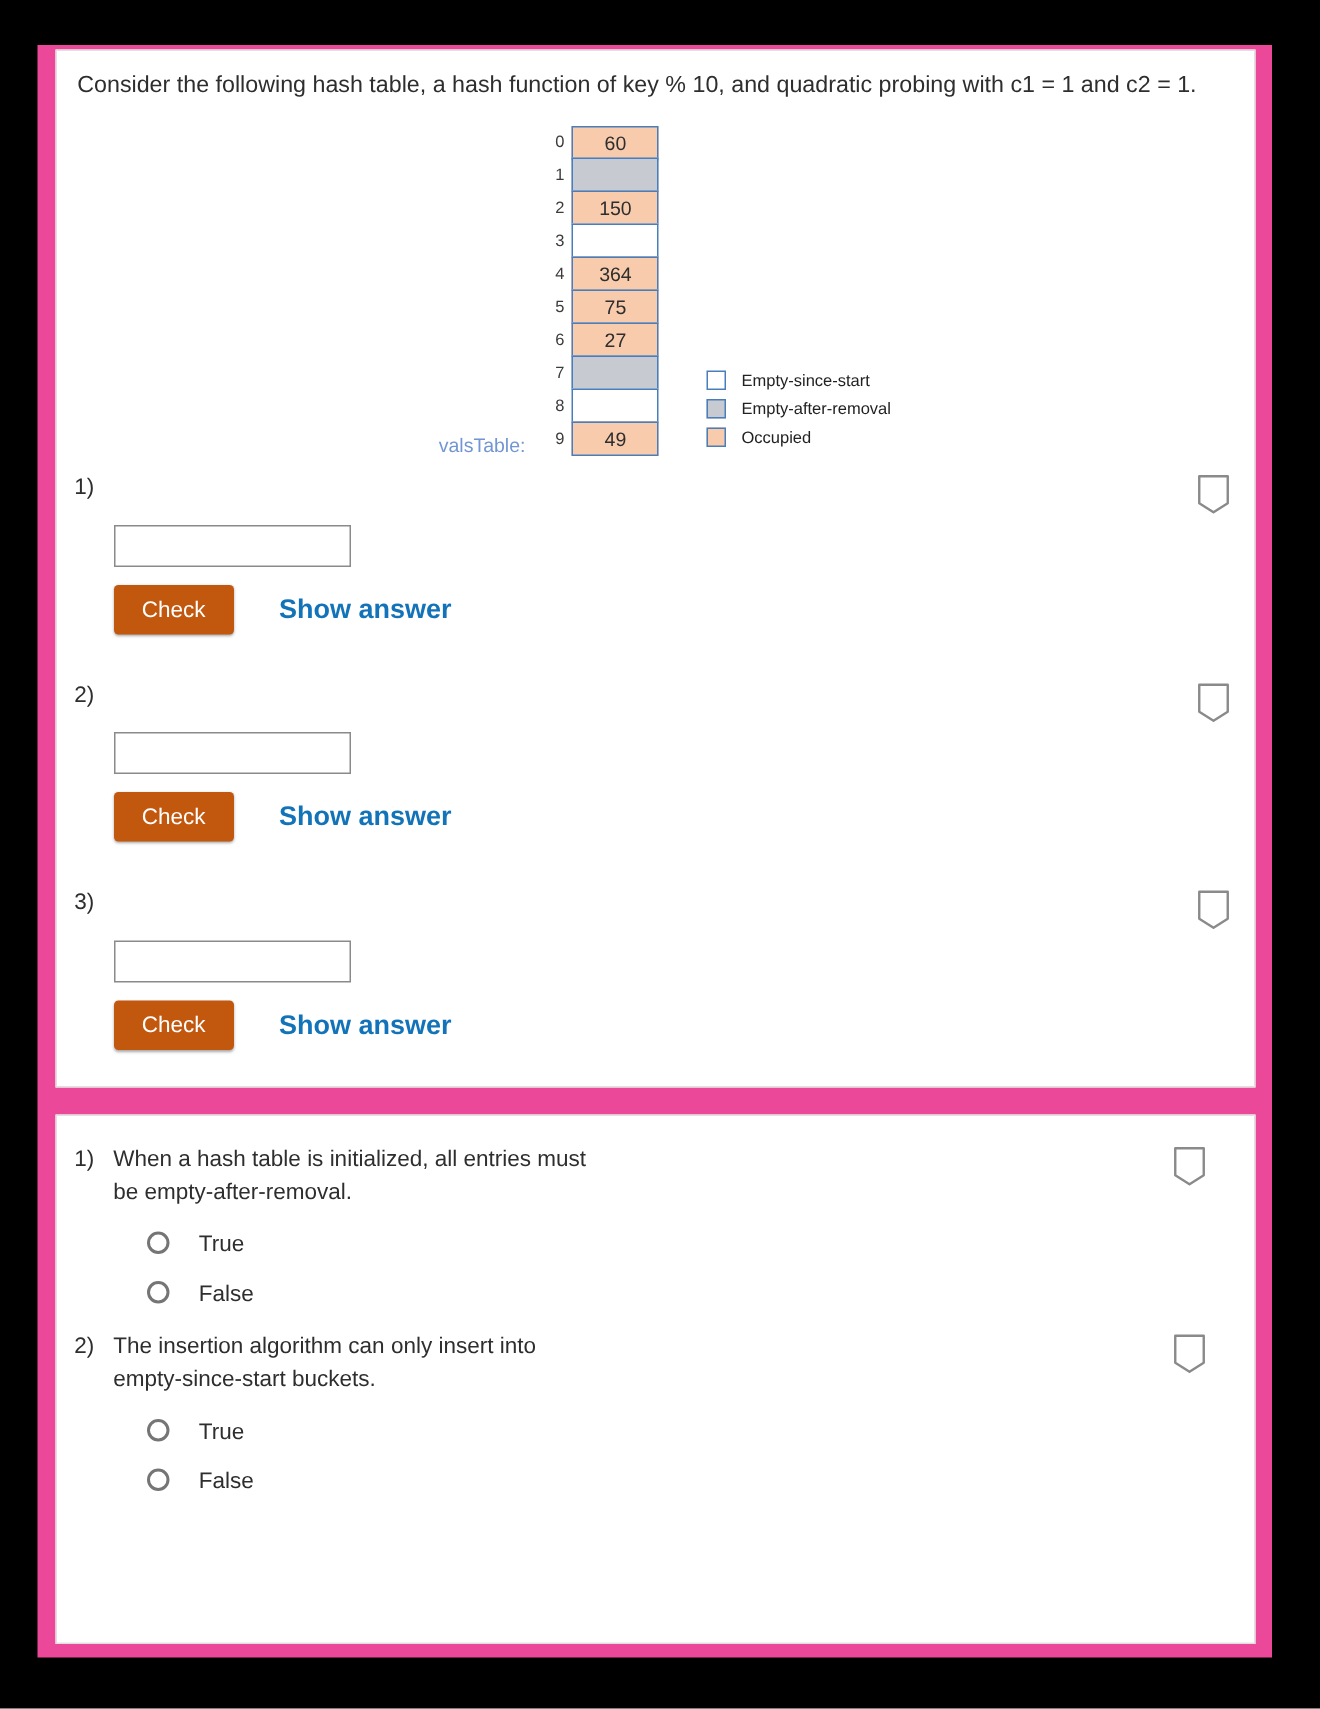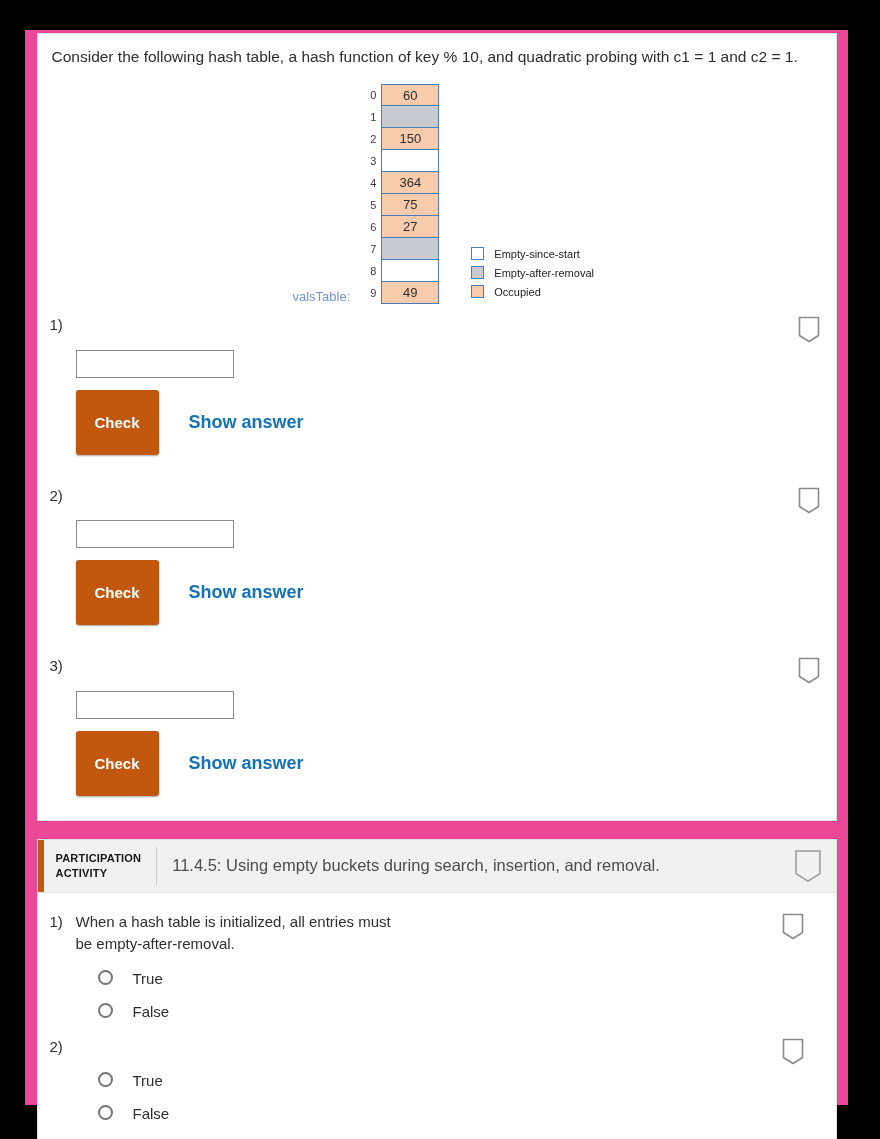--- a/index.html
+++ b/index.html
@@ -114,25 +114,25 @@
     font-size: 15px;
     padding: 0 6px;
     border-radius: 0;
     outline: none;
   }
   .q-actions { display: flex; align-items: center; margin: 12px 0 0 26px; }
   .check-btn {
     background: #c2570e;
     color: #fff;
     font-family: "Liberation Sans", sans-serif;
-    font-weight: bold;
+    font-weight: normal;
     font-size: 15px;
     border: none;
     border-radius: 3px;
-    padding: 24px 19px;
+    padding: 8px 19px;
     cursor: pointer;
     box-shadow: 0 1px 2px rgba(0,0,0,0.35);
   }
   .show-answer {
     margin-left: 30px;
     color: #1273b9;
     font-weight: bold;
     font-size: 18px;
     text-decoration: none;
     cursor: pointer;
@@ -301,32 +301,20 @@
       <div class="q-actions">
         <button class="check-btn">Check</button>
         <a class="show-answer">Show answer</a>
       </div>
     </div>
 
   </div>
 
   <div class="card card-pa">
 
-    <div class="pa-header">
-      <div class="pa-accent"></div>
-      <div class="pa-kicker">
-        <div>PARTICIPATION</div>
-        <div>ACTIVITY</div>
-      </div>
-      <div class="pa-divider"></div>
-      <div class="pa-title">11.4.5: Using empty buckets during search, insertion, and removal.</div>
-      <svg class="pa-shield" viewBox="0 0 22 27">
-        <path d="M1.5 1.5 H20.5 V19.5 L11 25.5 L1.5 19.5 Z" fill="none" stroke="#9a9a9a" stroke-width="1.2" stroke-linejoin="round"></path>
-      </svg>
-    </div>
 
     <div class="pa-body">
 
       <div class="pa-question">
         <svg class="shield" viewBox="0 0 22 27">
           <path d="M1.5 1.5 H20.5 V19.5 L11 25.5 L1.5 19.5 Z" fill="#ffffff" stroke="#8a8a8a" stroke-width="1.6" stroke-linejoin="round"></path>
         </svg>
         <div class="q-row">
           <span class="q-num">1)</span>
           <div class="q-text pa-q-text">When a hash table is initialized, all entries must be empty-after-removal.</div>
@@ -342,20 +330,21 @@
           </div>
         </div>
       </div>
 
       <div class="pa-question">
         <svg class="shield" viewBox="0 0 22 27">
           <path d="M1.5 1.5 H20.5 V19.5 L11 25.5 L1.5 19.5 Z" fill="#ffffff" stroke="#8a8a8a" stroke-width="1.6" stroke-linejoin="round"></path>
         </svg>
         <div class="q-row">
           <span class="q-num">2)</span>
+          <div class="q-text pa-q-text">The insertion algorithm can only insert into empty-since-start buckets.</div>
         </div>
         <div class="pa-options">
           <div class="pa-option">
             <span class="radio-circle"></span>
             <span class="option-label">True</span>
           </div>
           <div class="pa-option">
             <span class="radio-circle"></span>
             <span class="option-label">False</span>
           </div>

